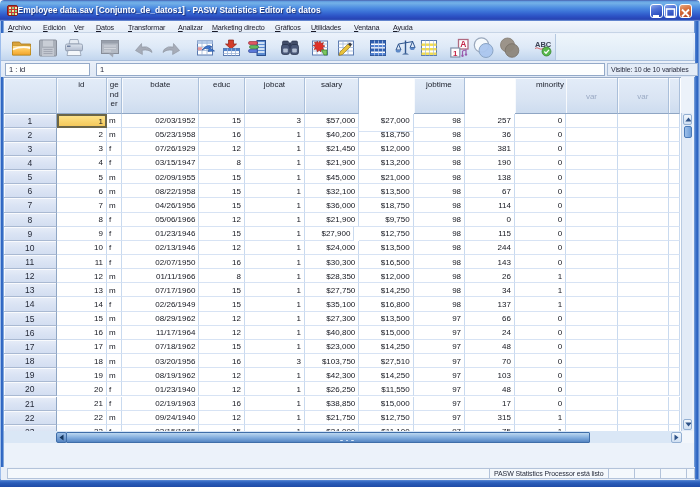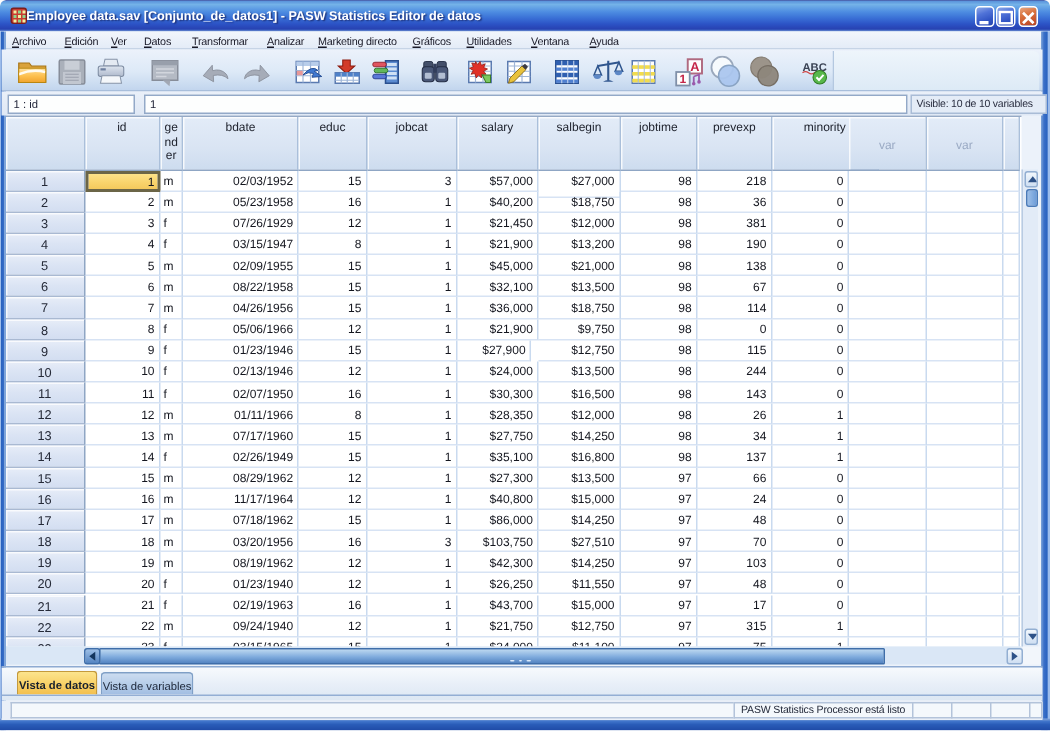--- a/index.html
+++ b/index.html
@@ -240,37 +240,35 @@
       <div class="abs" id="crlab">Visible: 10 de 10 variables</div>
     </div>
 <div class="abs" id="grid">
 <div class="hcell" style="left:0.0px;width:52.5px"></div>
 <div class="hcell" style="left:52.5px;width:50.5px">id</div>
 <div class="hcell" style="left:103.0px;width:15.3px">ge<br>nd<br>er</div>
 <div class="hcell" style="left:118.3px;width:77.1px">bdate</div>
 <div class="hcell" style="left:240.9px;width:60.0px">jobcat</div>
 <div class="hcell" style="left:195.4px;width:45.5px">educ</div>
 <div class="hcell" style="left:300.9px;width:54.4px">salary</div>
-<div class="hcell" style="left:355.3px;width:54.4px">salbegin</div>
 <div class="hcell" style="left:409.7px;width:51.4px">jobtime</div>
-<div class="hcell" style="left:461.1px;width:49.8px">prevexp</div>
 <div class="hcell" style="left:510.9px;width:71px">minority</div>
 <div class="hcell var" style="left:562.3px;width:51.4px">var</div>
 <div class="hcell var" style="left:613.7px;width:51.4px">var</div>
 <div class="hcell" style="left:665.1px;width:11.4px"></div>
 <div class="rh" style="left:0;top:35.5px;width:52.5px;height:14.15px">1</div>
 <div class="dc" id="selcell" style="left:52.5px;top:35.5px;width:50.5px;height:14.15px">1</div>
 <div class="dc l" style="left:103.0px;top:35.5px;width:15.3px;height:14.15px">m</div>
 <div class="dc" style="left:118.3px;top:35.5px;width:77.1px;height:14.15px">02/03/1952</div>
 <div class="dc" style="left:195.4px;top:35.5px;width:45.5px;height:14.15px">15</div>
 <div class="dc" style="left:240.9px;top:35.5px;width:60.0px;height:14.15px">3</div>
 <div class="dc" style="left:300.9px;top:35.5px;width:54.4px;height:14.15px">$57,000</div>
 <div class="dc" style="left:355.3px;top:35.5px;width:54.4px;height:18px">$27,000</div>
 <div class="dc" style="left:409.7px;top:35.5px;width:51.4px;height:14.15px">98</div>
-<div class="dc" style="left:461.1px;top:35.5px;width:49.8px;height:14.15px">218</div>
+<div class="dc" style="left:461.1px;top:35.5px;width:49.8px;height:14.15px">257</div>
 <div class="dc" style="left:510.9px;top:35.5px;width:51.4px;height:14.15px">0</div>
 <div class="dc" style="left:562.3px;top:35.5px;width:51.4px;height:14.15px"></div>
 <div class="dc" style="left:613.7px;top:35.5px;width:51.4px;height:14.15px"></div>
 <div class="dc" style="left:665.1px;top:35.5px;width:11.4px;height:14.15px"></div>
 <div class="rh" style="left:0;top:49.65px;width:52.5px;height:14.15px">2</div>
 <div class="dc" style="left:52.5px;top:49.65px;width:50.5px;height:14.15px">2</div>
 <div class="dc l" style="left:103.0px;top:49.65px;width:15.3px;height:14.15px">m</div>
 <div class="dc" style="left:118.3px;top:49.65px;width:77.1px;height:14.15px">05/23/1958</div>
 <div class="dc" style="left:195.4px;top:49.65px;width:45.5px;height:14.15px">16</div>
 <div class="dc" style="left:240.9px;top:49.65px;width:60.0px;height:14.15px">1</div>
@@ -477,21 +475,21 @@
 <div class="dc" style="left:510.9px;top:247.75px;width:51.4px;height:14.15px">0</div>
 <div class="dc" style="left:562.3px;top:247.75px;width:51.4px;height:14.15px"></div>
 <div class="dc" style="left:613.7px;top:247.75px;width:51.4px;height:14.15px"></div>
 <div class="dc" style="left:665.1px;top:247.75px;width:11.4px;height:14.15px"></div>
 <div class="rh" style="left:0;top:261.9px;width:52.5px;height:14.15px">17</div>
 <div class="dc" style="left:52.5px;top:261.9px;width:50.5px;height:14.15px">17</div>
 <div class="dc l" style="left:103.0px;top:261.9px;width:15.3px;height:14.15px">m</div>
 <div class="dc" style="left:118.3px;top:261.9px;width:77.1px;height:14.15px">07/18/1962</div>
 <div class="dc" style="left:195.4px;top:261.9px;width:45.5px;height:14.15px">15</div>
 <div class="dc" style="left:240.9px;top:261.9px;width:60.0px;height:14.15px">1</div>
-<div class="dc" style="left:300.9px;top:261.9px;width:54.4px;height:14.15px">$86,000</div>
+<div class="dc" style="left:300.9px;top:261.9px;width:54.4px;height:14.15px">$23,000</div>
 <div class="dc" style="left:355.3px;top:261.9px;width:54.4px;height:14.15px">$14,250</div>
 <div class="dc" style="left:409.7px;top:261.9px;width:51.4px;height:14.15px">97</div>
 <div class="dc" style="left:461.1px;top:261.9px;width:49.8px;height:14.15px">48</div>
 <div class="dc" style="left:510.9px;top:261.9px;width:51.4px;height:14.15px">0</div>
 <div class="dc" style="left:562.3px;top:261.9px;width:51.4px;height:14.15px"></div>
 <div class="dc" style="left:613.7px;top:261.9px;width:51.4px;height:14.15px"></div>
 <div class="dc" style="left:665.1px;top:261.9px;width:11.4px;height:14.15px"></div>
 <div class="rh" style="left:0;top:276.05px;width:52.5px;height:14.15px">18</div>
 <div class="dc" style="left:52.5px;top:276.05px;width:50.5px;height:14.15px">18</div>
 <div class="dc l" style="left:103.0px;top:276.05px;width:15.3px;height:14.15px">m</div>
@@ -533,21 +531,21 @@
 <div class="dc" style="left:510.9px;top:304.35px;width:51.4px;height:14.15px">0</div>
 <div class="dc" style="left:562.3px;top:304.35px;width:51.4px;height:14.15px"></div>
 <div class="dc" style="left:613.7px;top:304.35px;width:51.4px;height:14.15px"></div>
 <div class="dc" style="left:665.1px;top:304.35px;width:11.4px;height:14.15px"></div>
 <div class="rh" style="left:0;top:318.5px;width:52.5px;height:14.15px">21</div>
 <div class="dc" style="left:52.5px;top:318.5px;width:50.5px;height:14.15px">21</div>
 <div class="dc l" style="left:103.0px;top:318.5px;width:15.3px;height:14.15px">f</div>
 <div class="dc" style="left:118.3px;top:318.5px;width:77.1px;height:14.15px">02/19/1963</div>
 <div class="dc" style="left:195.4px;top:318.5px;width:45.5px;height:14.15px">16</div>
 <div class="dc" style="left:240.9px;top:318.5px;width:60.0px;height:14.15px">1</div>
-<div class="dc" style="left:300.9px;top:318.5px;width:54.4px;height:14.15px">$43,700</div>
+<div class="dc" style="left:300.9px;top:318.5px;width:54.4px;height:14.15px">$38,850</div>
 <div class="dc" style="left:355.3px;top:318.5px;width:54.4px;height:14.15px">$15,000</div>
 <div class="dc" style="left:409.7px;top:318.5px;width:51.4px;height:14.15px">97</div>
 <div class="dc" style="left:461.1px;top:318.5px;width:49.8px;height:14.15px">17</div>
 <div class="dc" style="left:510.9px;top:318.5px;width:51.4px;height:14.15px">0</div>
 <div class="dc" style="left:562.3px;top:318.5px;width:51.4px;height:14.15px"></div>
 <div class="dc" style="left:613.7px;top:318.5px;width:51.4px;height:14.15px"></div>
 <div class="dc" style="left:665.1px;top:318.5px;width:11.4px;height:14.15px"></div>
 <div class="rh" style="left:0;top:332.65000000000003px;width:52.5px;height:14.15px">22</div>
 <div class="dc" style="left:52.5px;top:332.65000000000003px;width:50.5px;height:14.15px">22</div>
 <div class="dc l" style="left:103.0px;top:332.65000000000003px;width:15.3px;height:14.15px">m</div>
@@ -603,25 +601,20 @@
         <div class="dots" style="left:278.5px"></div>
         <div class="dots" style="left:284px"></div>
       </div>
       <div class="sbtn" style="left:667px;top:0.5px;width:11px;height:11px">
         <svg width="9" height="9" viewBox="0 0 9 9">
           <path d="M6.5 4.5 l-4 -3 0 6z" fill="#2e5288"></path>
         </svg>
       </div>
     </div>
 <div class="abs" style="left:56px;top:431px;width:0;height:0"></div>
-<div class="abs" id="tabbar">
-      <div id="tabline"></div>
-      <div id="tab1">Vista de datos</div>
-      <div id="tab2">Vista de variables</div>
-    </div>
 <div class="abs" id="statusbar">
       <div class="scell" style="left:6px;width:482px"></div>
       <div class="scell" id="stext" style="left:488px;width:119px">PASW Statistics Processor está listo</div>
       <div class="scell" style="left:607px;width:26px"></div>
       <div class="scell" style="left:633px;width:26px"></div>
       <div class="scell" style="left:659px;width:26px"></div>
       <div class="scell" style="left:685px;width:9px;border-right:1px solid #b3c3da"></div>
     </div>
 </div>
 </body></html>

